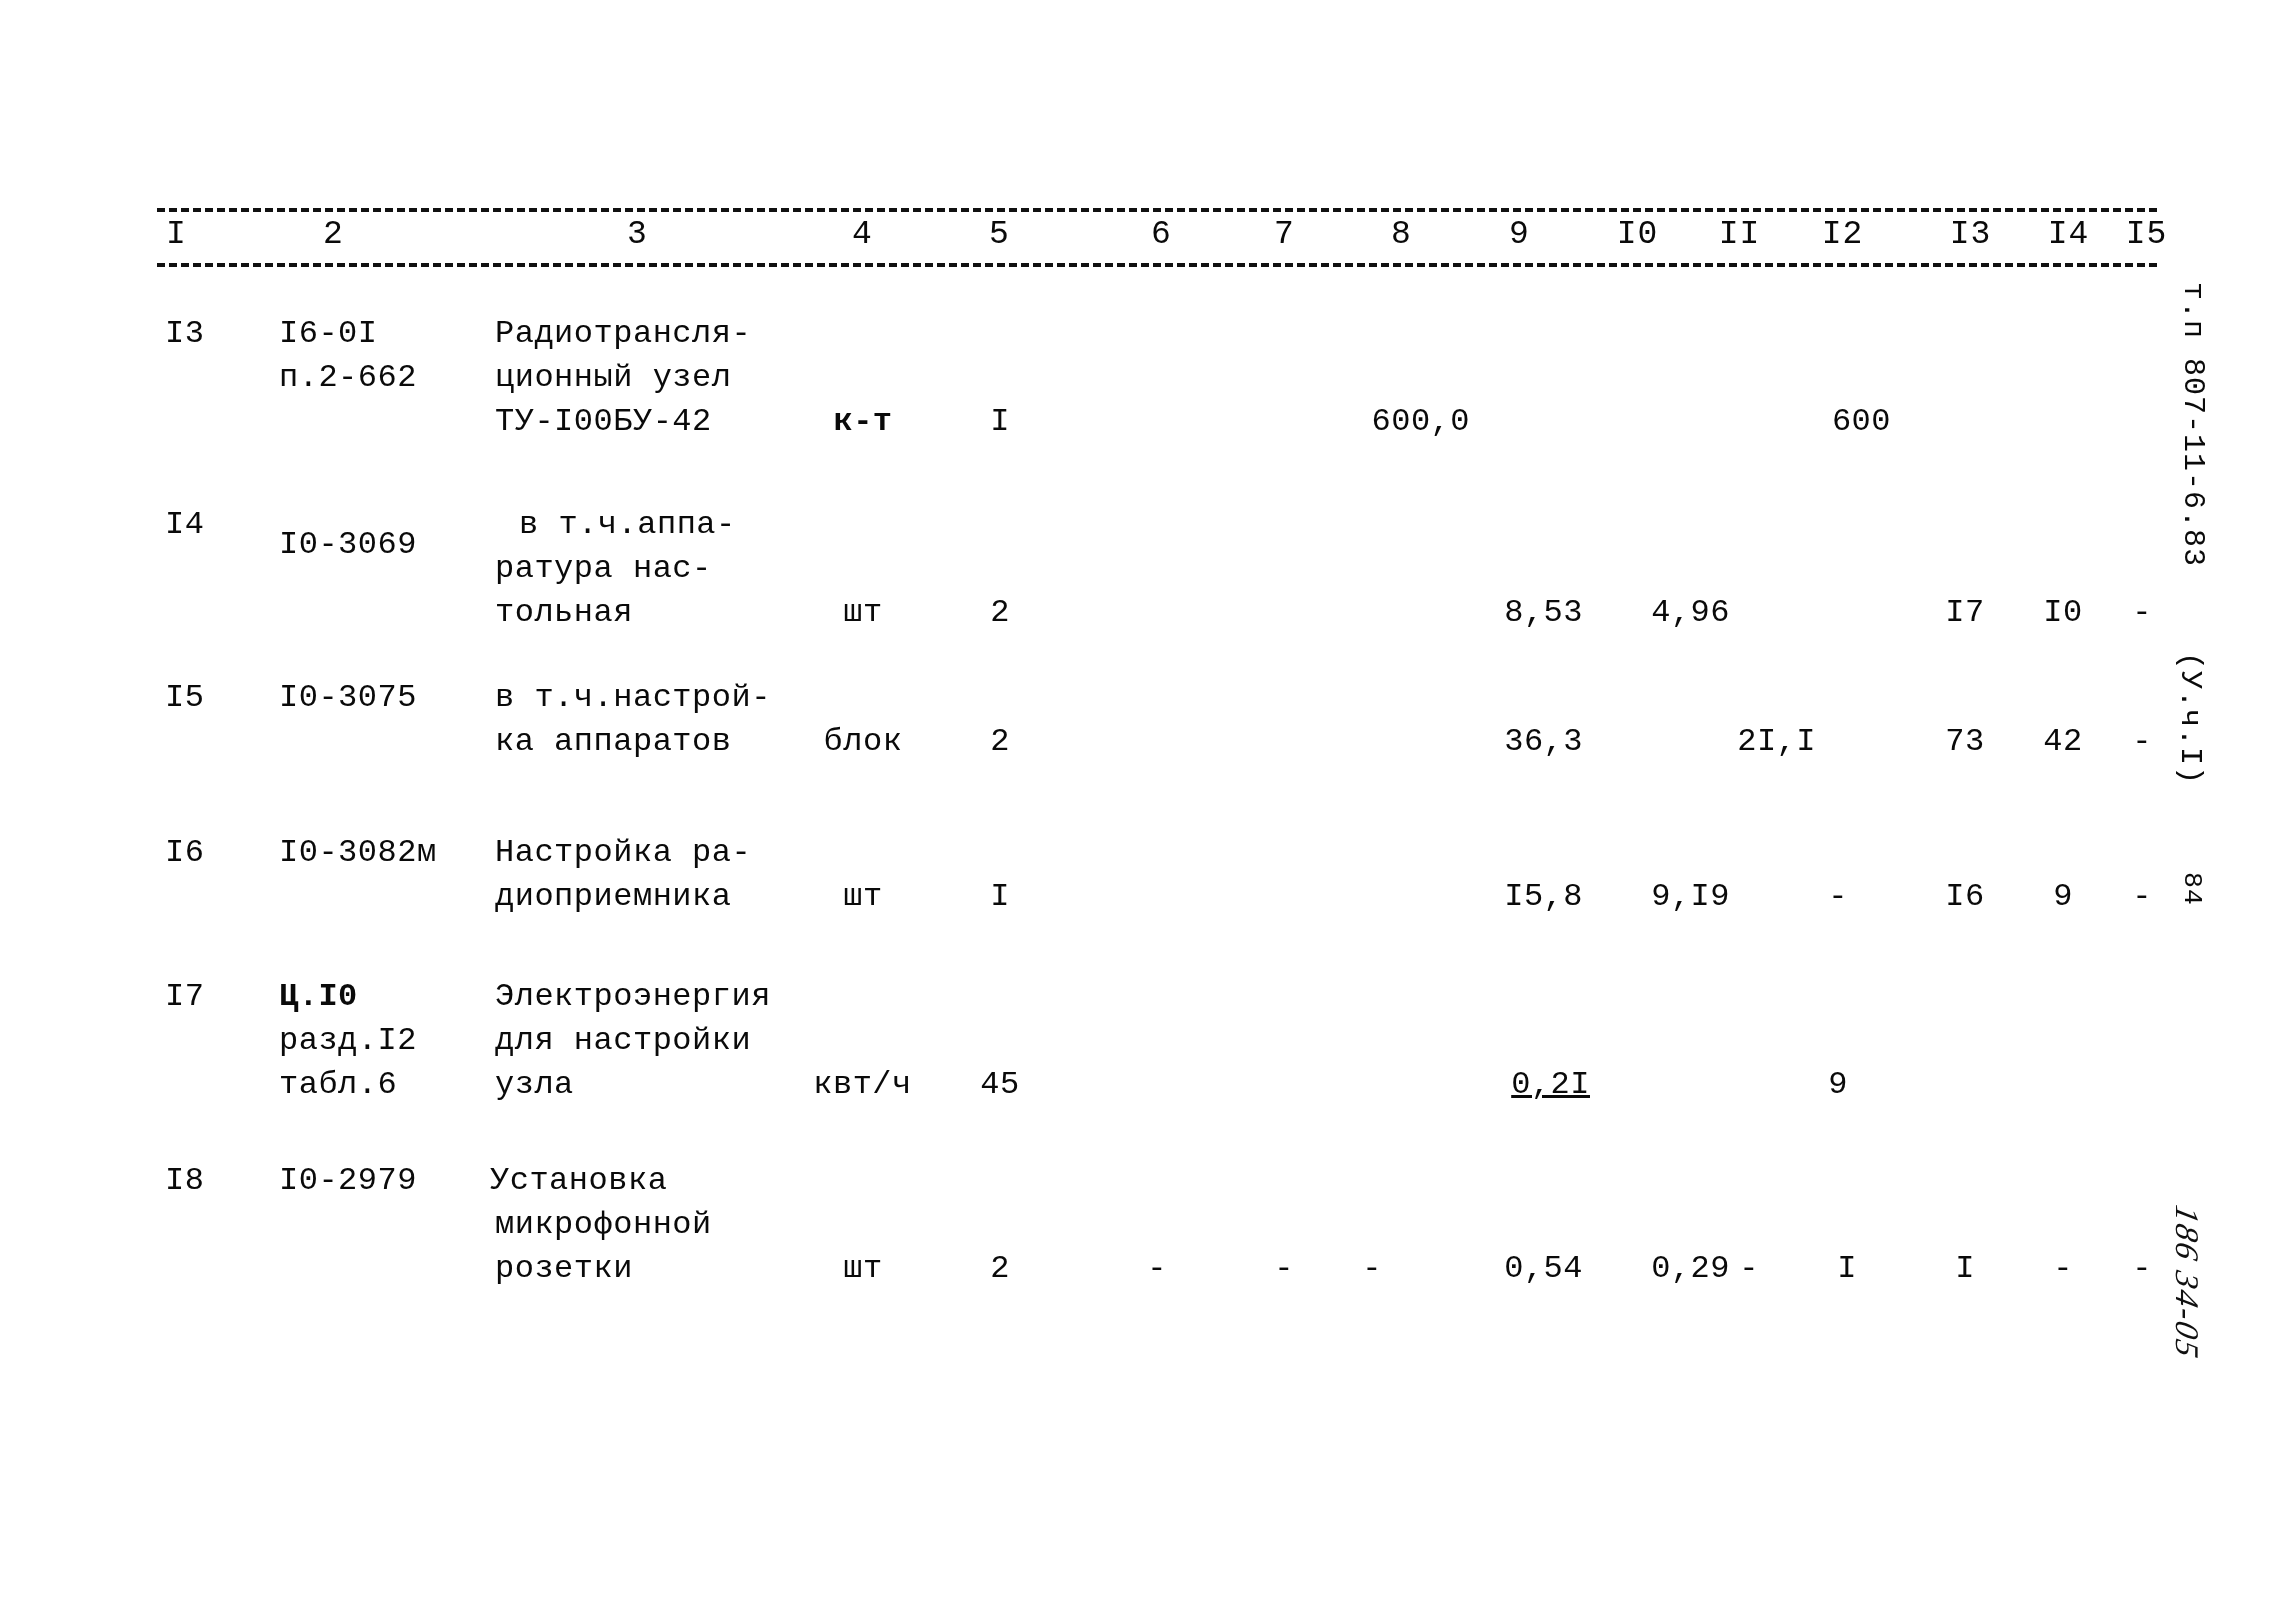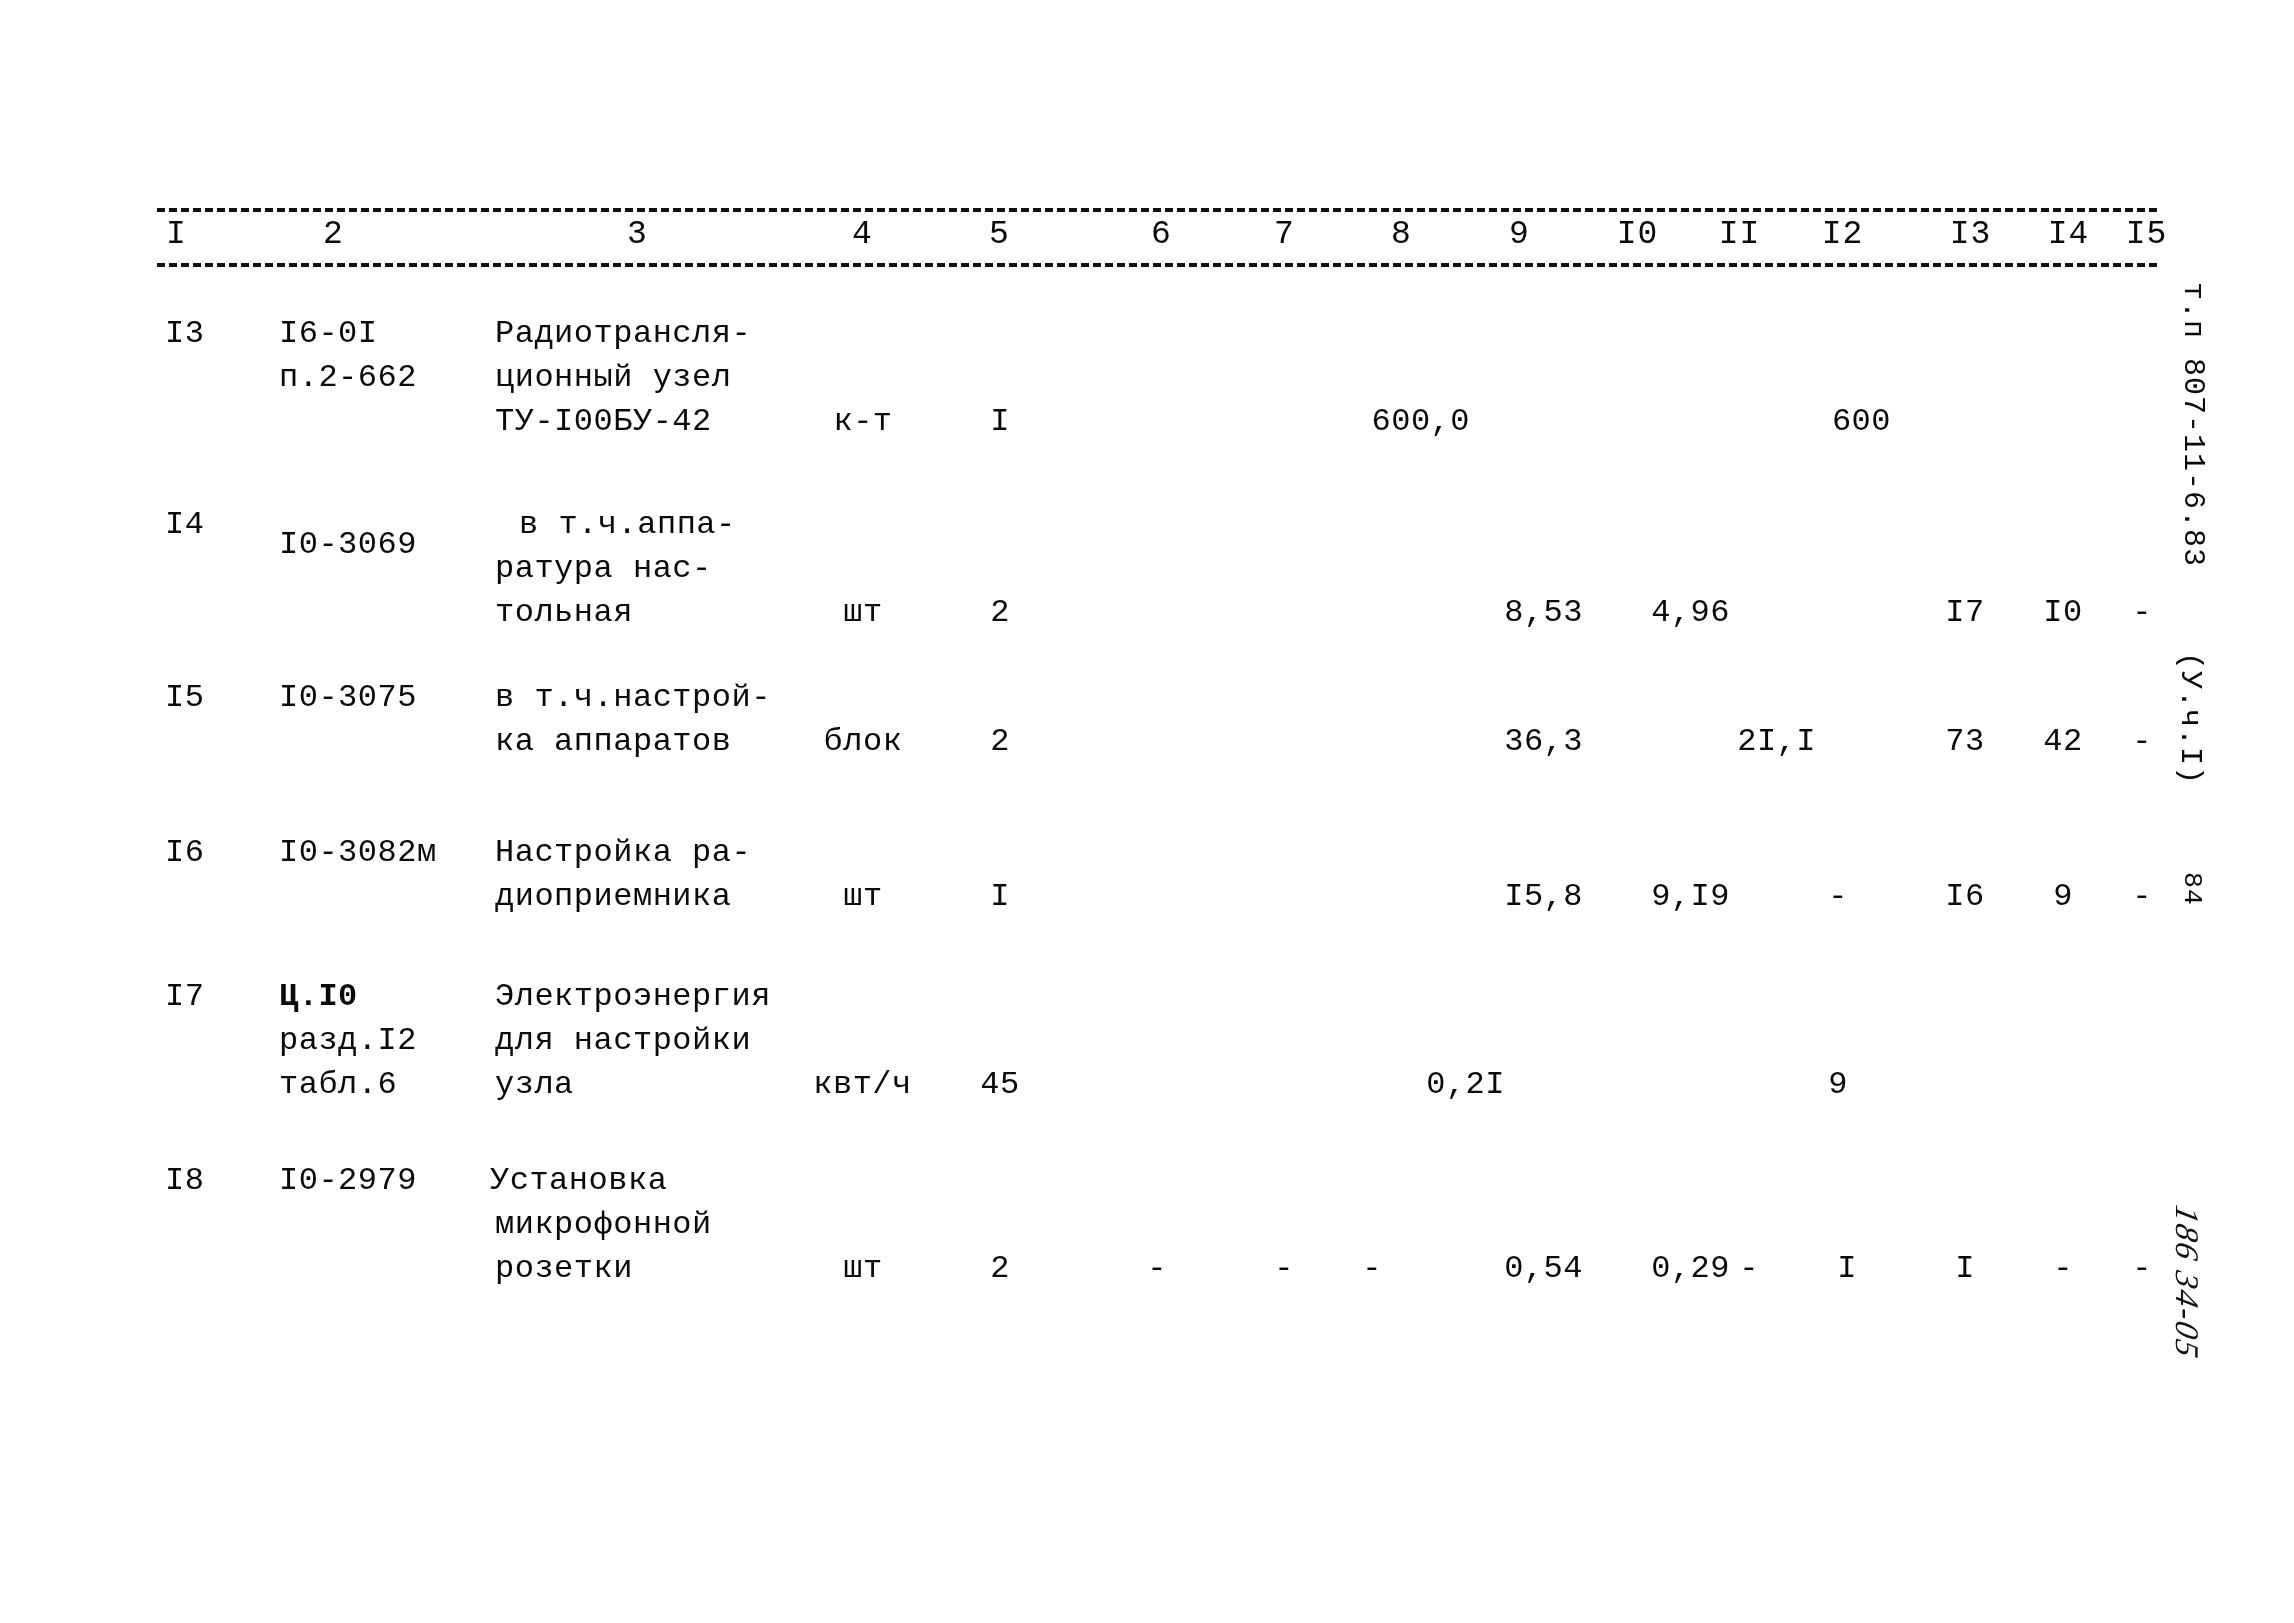--- a/index.html
+++ b/index.html
@@ -106,21 +106,21 @@
   <div class="colnum" style="left:2034px;width:69px;">I4</div>
   <div class="colnum" style="left:2112px;width:69px;">I5</div>
 
   <div class="row" style="top:312px;">
     <div class="cell" style="left:165px;">I3</div>
     <div class="cell" style="left:279px;">I6-0I</div>
     <div class="cell" style="left:279px;top:44px;">п.2-662</div>
     <div class="cell" style="left:495px;">Радиотрансля-</div>
     <div class="cell" style="left:495px;top:44px;">ционный узел</div>
     <div class="cell" style="left:495px;top:88px;">ТУ-I00БУ-42</div>
-    <div class="cell ctr" style="left:804px;top:88px;width:118px;">к-т</div>
+    <div class="cell ctr" style="left:804px;top:88px;width:118px;font-weight:bold;">к-т</div>
     <div class="cell ctr" style="left:956px;top:88px;width:88px;">I</div>
     <div class="cell num" style="left:1313px;top:88px;width:157px;">600,0</div>
     <div class="cell num" style="left:1754px;top:88px;width:137px;">600</div>
   </div>
 
   <div class="row" style="top:503px;">
     <div class="cell" style="left:165px;">I4</div>
     <div class="cell" style="left:279px;margin-top:20px;">I0-3069</div>
     <div class="cell" style="left:495px;margin-left:24px;">в т.ч.аппа-</div>
     <div class="cell" style="left:495px;top:44px;">ратура нас-</div>
@@ -166,21 +166,21 @@
   <div class="row" style="top:975px;">
     <div class="cell" style="left:165px;">I7</div>
     <div class="cell" style="left:279px;font-weight:bold;">Ц.I0</div>
     <div class="cell" style="left:279px;top:44px;">разд.I2</div>
     <div class="cell" style="left:279px;top:88px;">табл.6</div>
     <div class="cell" style="left:495px;">Электроэнергия</div>
     <div class="cell" style="left:495px;top:44px;">для настройки</div>
     <div class="cell" style="left:495px;top:88px;">узла</div>
     <div class="cell ctr" style="left:794px;top:88px;width:137px;">квт/ч</div>
     <div class="cell ctr" style="left:946px;top:88px;width:108px;">45</div>
-    <div class="cell num" style="left:1363px;top:88px;width:142px;">0,2I</div>
+    <div class="cell num" style="left:1448px;top:88px;width:142px;text-decoration:underline;">0,2I</div>
     <div class="cell ctr" style="left:1794px;top:88px;width:88px;">9</div>
   </div>
 
   <div class="row" style="top:1159px;">
     <div class="cell" style="left:165px;">I8</div>
     <div class="cell" style="left:279px;">I0-2979</div>
     <div class="cell" style="left:479px;margin-left:11px;">Установка</div>
     <div class="cell" style="left:495px;top:44px;">микрофонной</div>
     <div class="cell" style="left:495px;top:88px;">розетки</div>
     <div class="cell ctr" style="left:804px;top:88px;width:118px;">шт</div>

